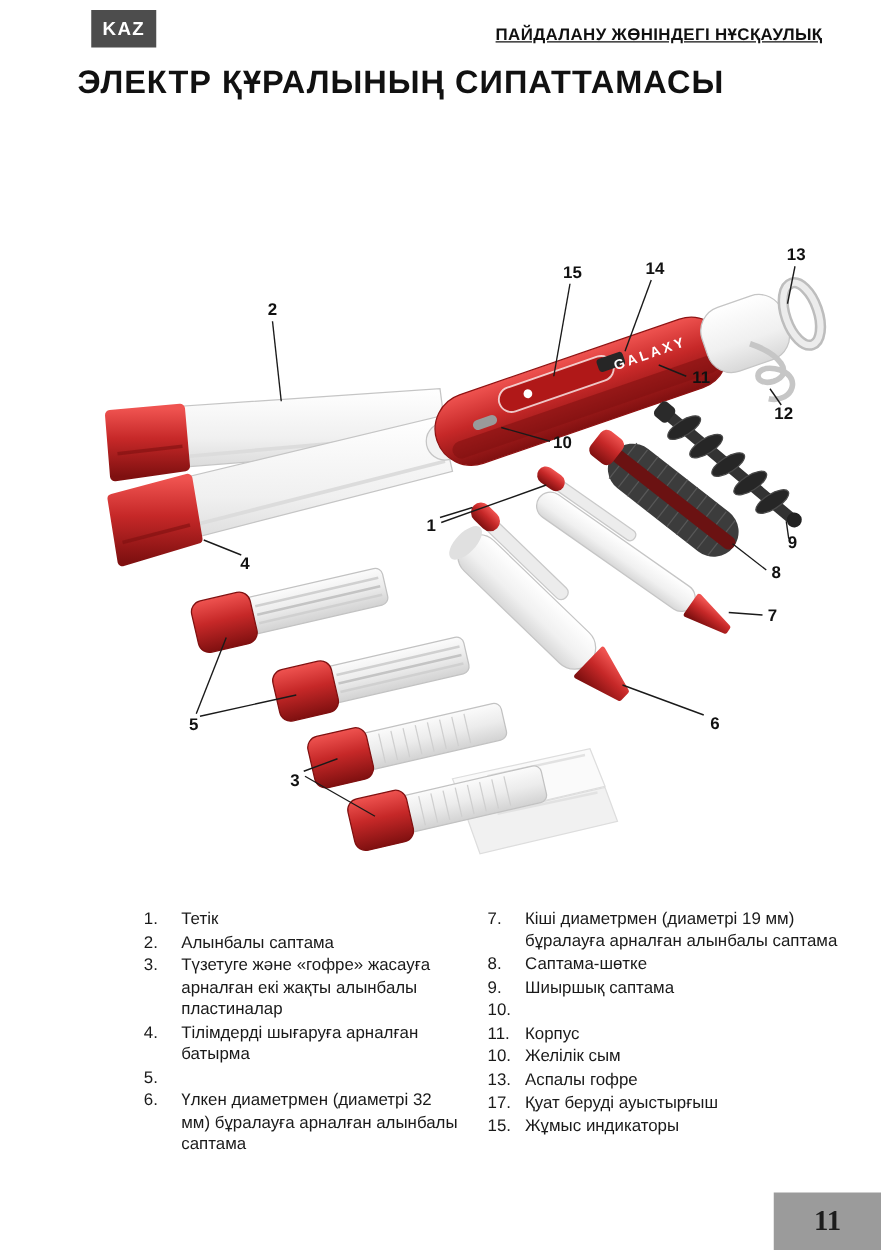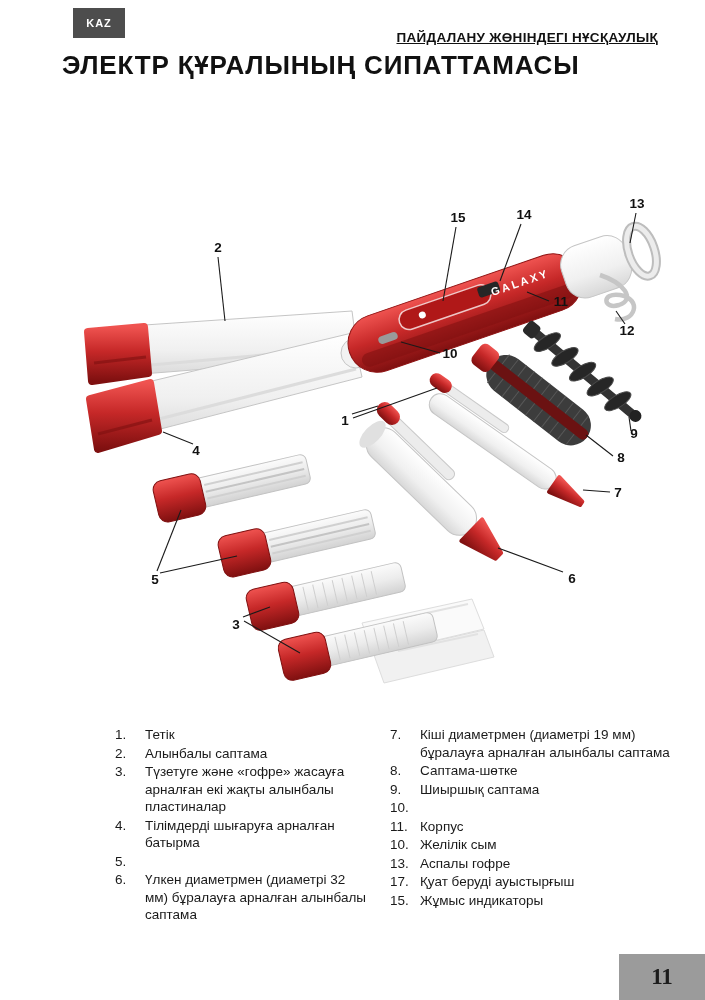--- a/index.html
+++ b/index.html
@@ -2,25 +2,25 @@
 <html><head>
 <meta charset="utf-8">
 <style>
   html,body { margin:0; padding:0; background:#ffffff; }
   .page {
     position:relative; width:705px; height:1000px; background:#ffffff;
     font-family:"Liberation Sans", sans-serif; color:#1a1a1a; overflow:hidden;
   }
   .kaz-badge {
     position:absolute; left:73px; top:8px; width:52px; height:30px;
-    background:#4d4d4d; color:#ffffff; font-weight:bold; font-size:11px;
+    background:#4d4d4d; color:#ffffff; font-weight:bold; font-size:15px;
     letter-spacing:1px; display:flex; align-items:center; justify-content:center;
   }
   .manual-title {
-    position:absolute; top:30px; right:47px; font-size:13.5px; font-weight:bold;
+    position:absolute; top:20px; right:47px; font-size:13.5px; font-weight:bold;
     letter-spacing:0.3px; text-decoration:underline; color:#111;
   }
   .page-title {
     position:absolute; left:62px; top:50px; margin:0; font-size:26px;
     font-weight:bold; letter-spacing:0.8px; color:#111;
   }
   .diagram { position:absolute; left:0; top:185px; }
   .co { font:bold 13.5px "Liberation Sans", sans-serif; fill:#111; text-anchor:middle; }
   .brand-txt { font:bold 11px "Liberation Sans", sans-serif; fill:#ffffff; letter-spacing:2.5px; text-anchor:middle; }
   .ld { stroke:#1a1a1a; stroke-width:1.1; }

